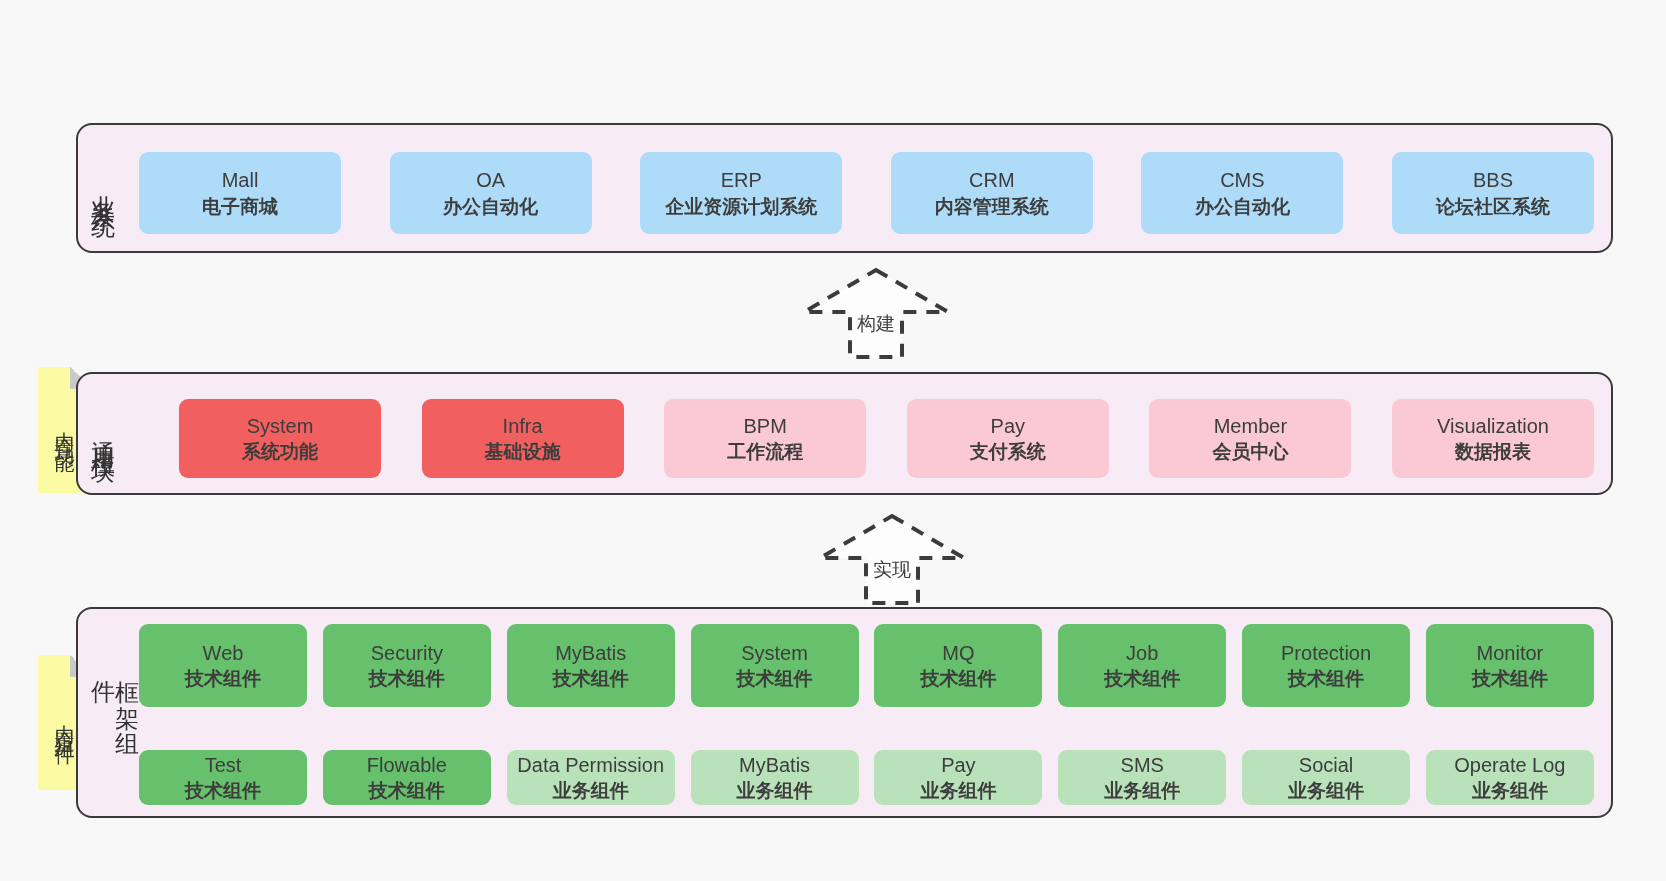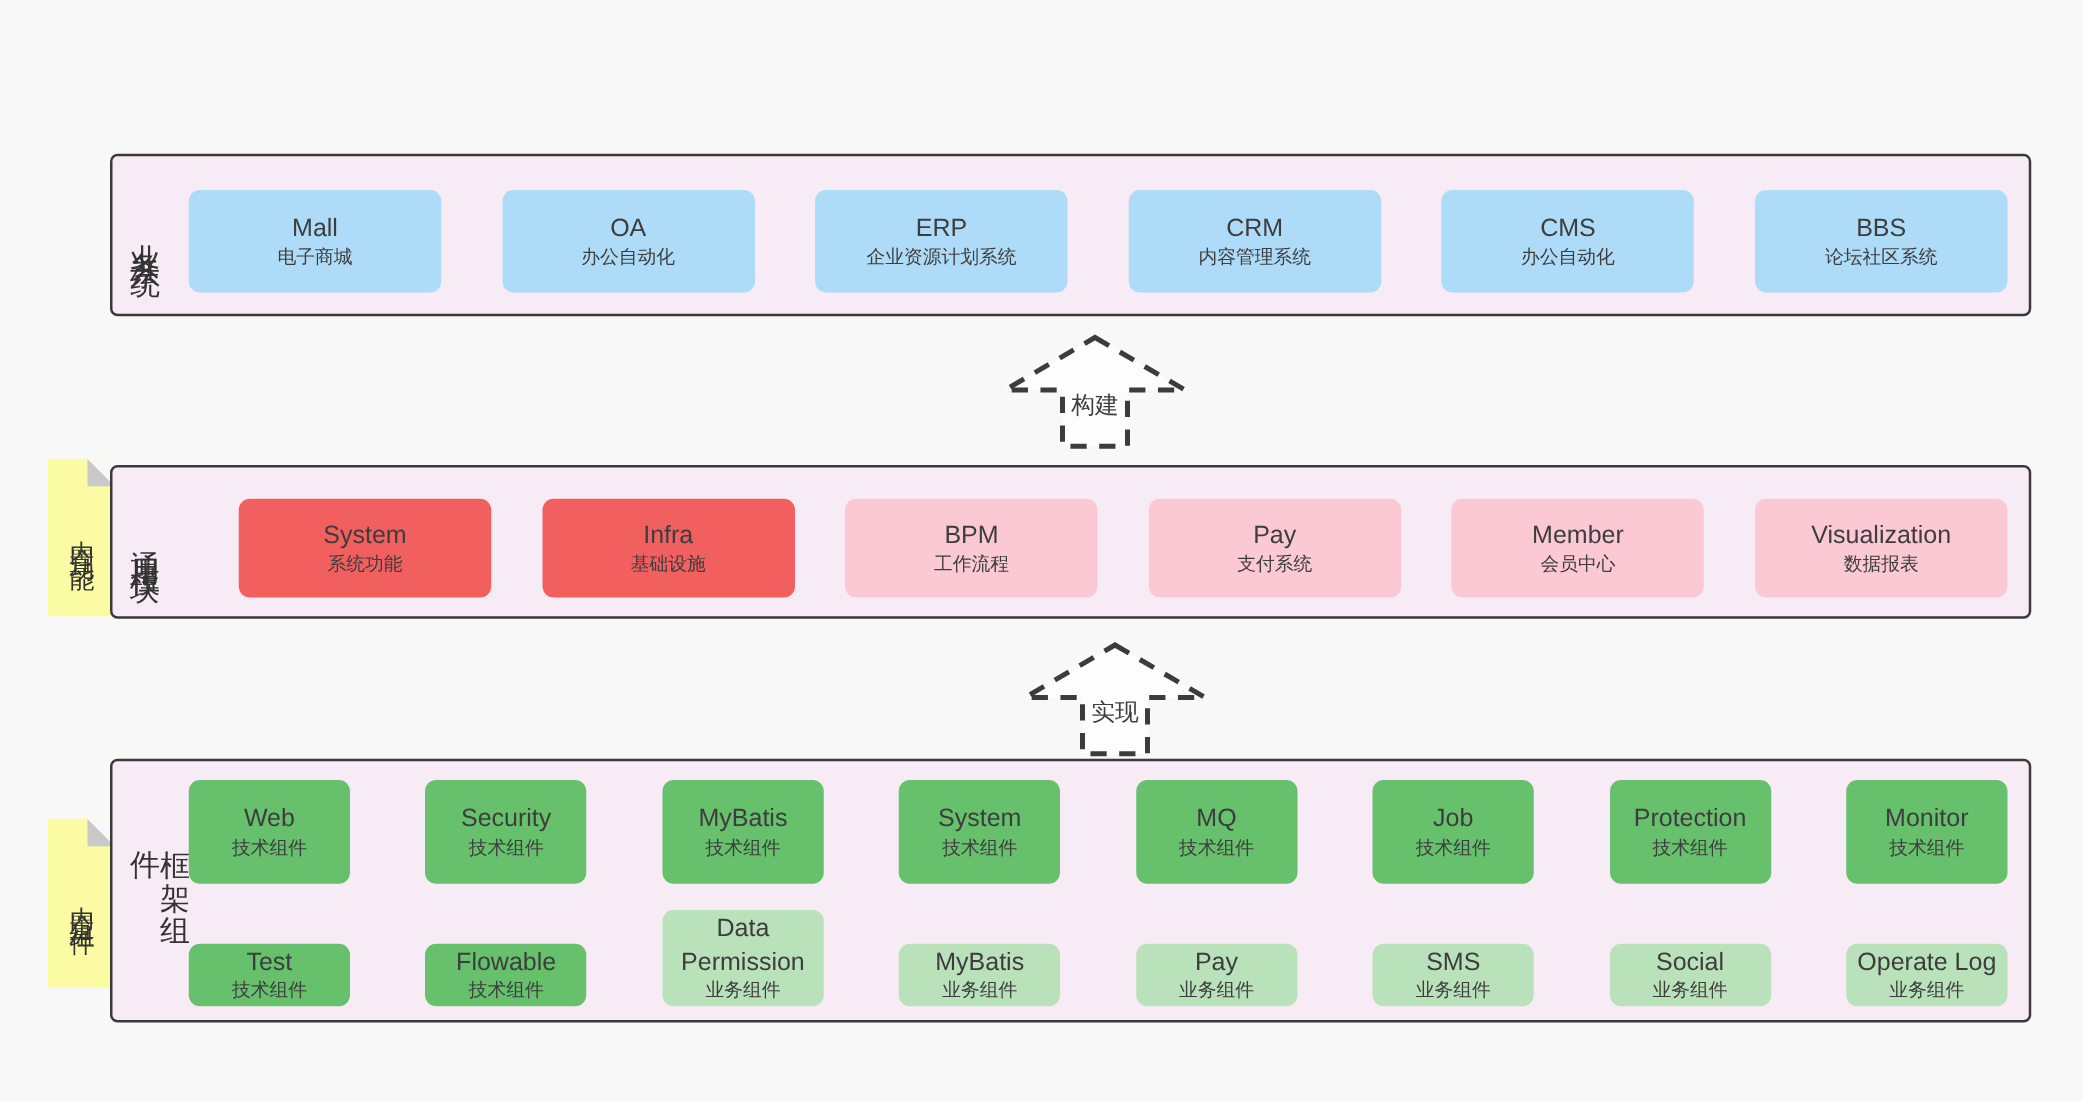--- a/index.html
+++ b/index.html
@@ -11,24 +11,24 @@
   *{box-sizing:border-box;}
   html,body{margin:0;padding:0;}
   body{
     width:1666px;height:881px;background:var(--page-bg);
     font-family:"Liberation Sans","DejaVu Sans",sans-serif;color:var(--text);
   }
   #canvas{position:relative;width:1666px;height:881px;overflow:hidden;}
 
   
   .layer{
-    position:absolute;left:88px;width:1537px;
+    position:absolute;left:76px;width:1537px;
     background:var(--container-bg);
     border:2px solid var(--container-border);
-    border-radius:6px;z-index:1;
+    border-radius:16px;z-index:1;
   }
   .layer-1{top:123px;height:130px;}
   .layer-2{top:372px;height:123px;}
   .layer-3{top:607px;height:211px;}
 
   
   .vlabel{
     position:absolute;left:13px;top:50%;transform:translateY(-50%);
     writing-mode:vertical-rl;text-orientation:upright;
     font-size:24px;color:#333;line-height:1;
@@ -44,23 +44,23 @@
   .layer-1 .box-row{top:27px;height:82px;}
   .layer-2 .box-row{top:25px;height:79px;padding-left:40px;}
   .layer-3 .box-row-1{top:15px;height:83px;}
   .layer-3 .box-row-2{top:113px;height:83px;align-items:flex-end;}
 
   .box{
     display:flex;flex-direction:column;align-items:center;justify-content:center;
     border-radius:9px;text-align:center;line-height:1.32;padding:2px 6px;
   }
   .layer-1 .box,.layer-2 .box{width:202px;}
-  .layer-3 .box{width:129px;}
+  .layer-3 .box{width:168px;}
   .box .en{font-size:20px;}
-  .box .zh{font-size:15px;}
+  .box .zh{font-size:19px;font-weight:bold;}
   .box.blue{background:var(--blue);}
   .box.red{background:var(--red);}
   .box.pink{background:var(--pink);}
   .box.green{background:var(--green);}
   .box.light_green{background:var(--light-green);}
 
   
   .sticky{
     position:absolute;left:38px;width:54px;background:var(--sticky-yellow);
     z-index:0;display:flex;align-items:center;justify-content:center;

